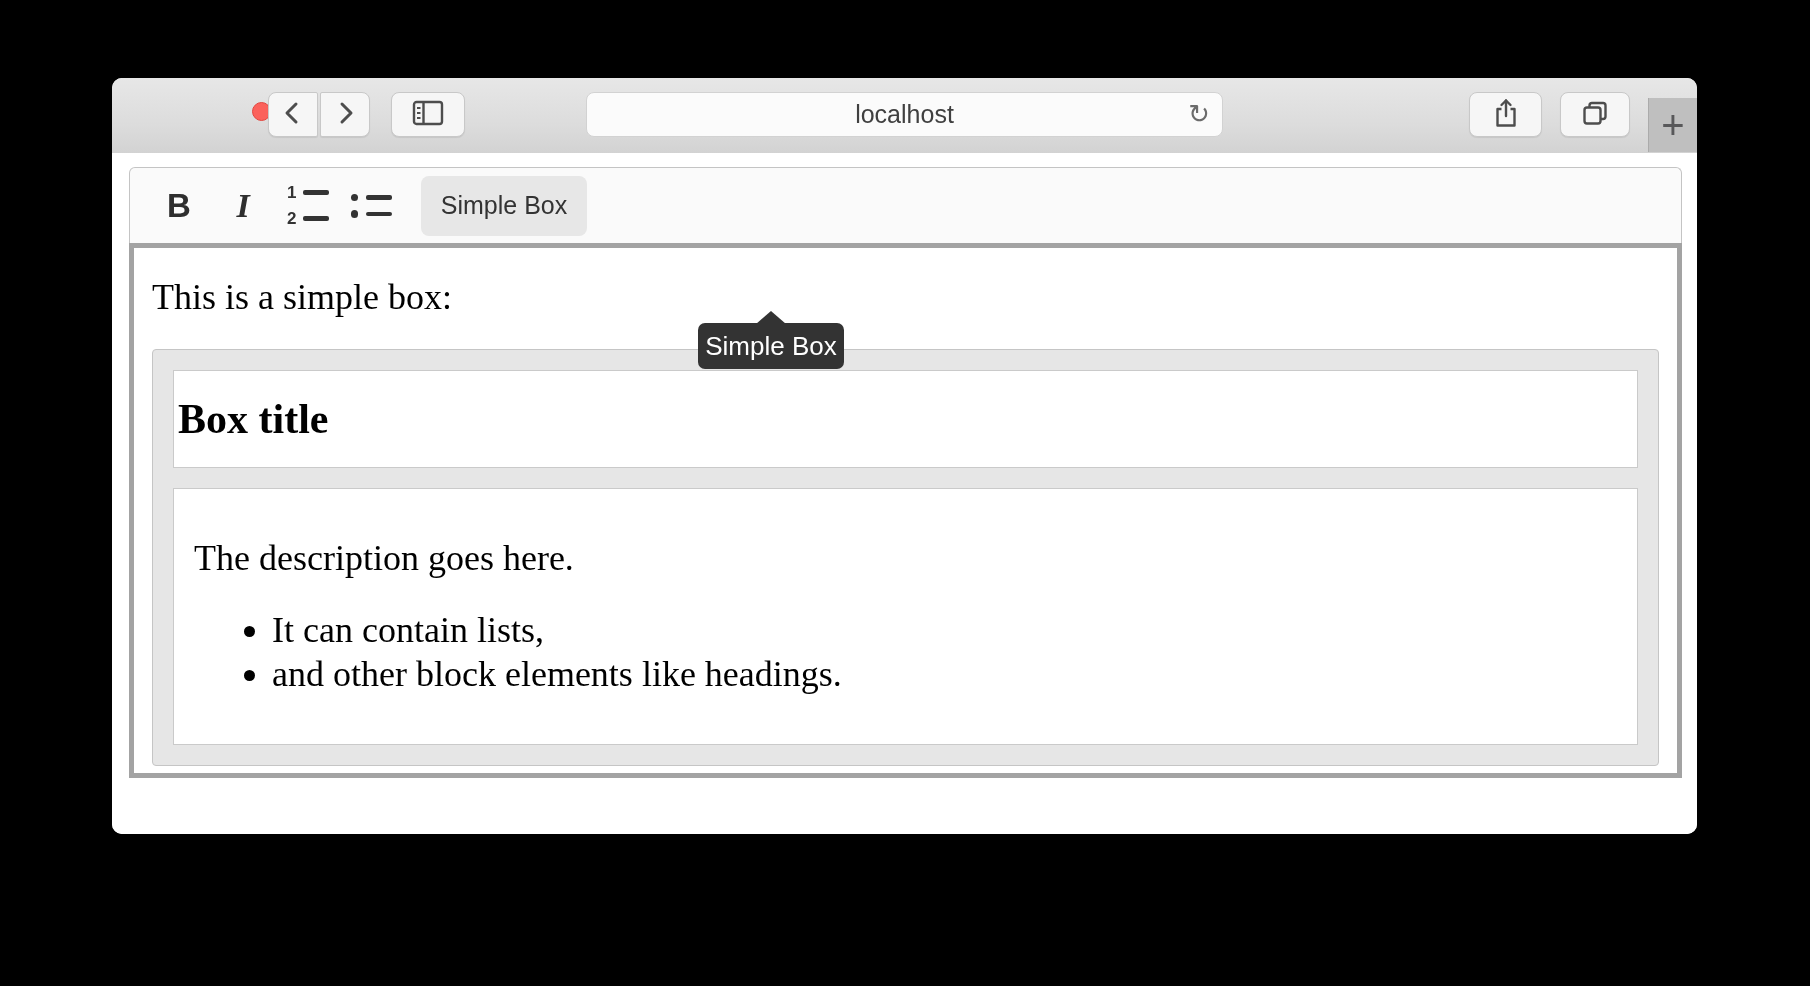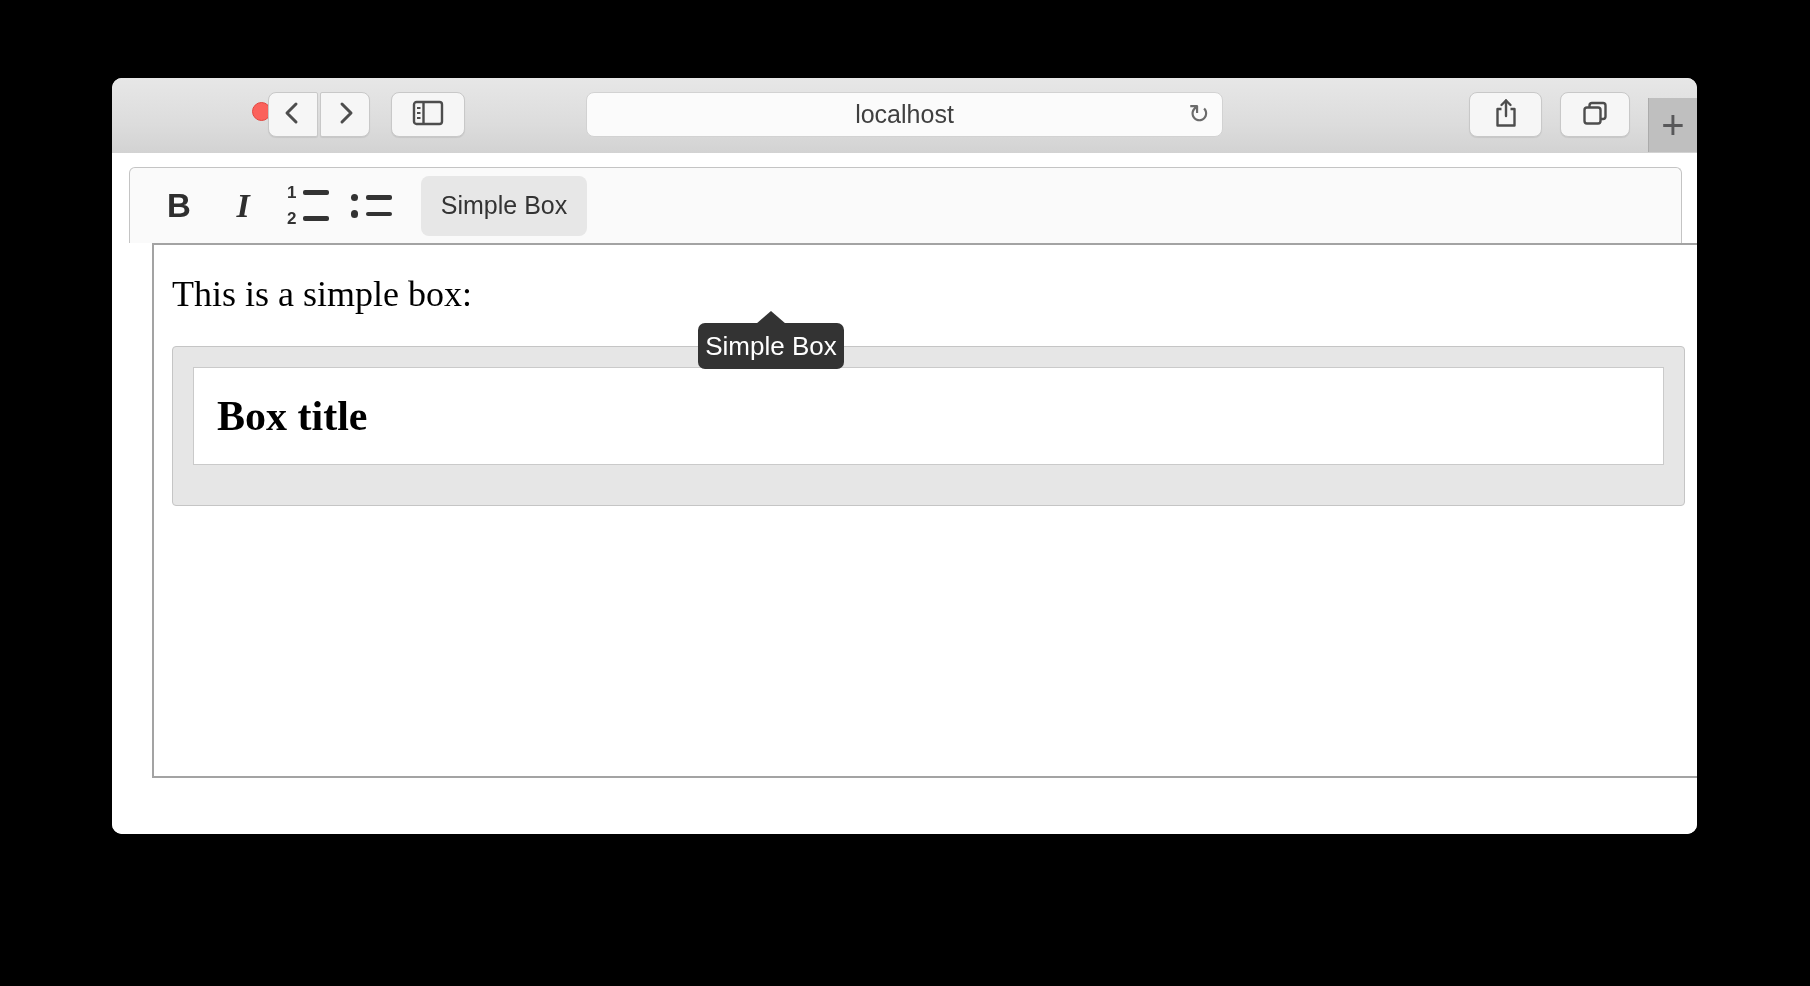--- a/index.html
+++ b/index.html
@@ -72,27 +72,27 @@
   .tooltip { position:absolute; left:586px; top:170px; width:146px; height:46px;
              background:#333333; border-radius:7px; z-index:30;
              display:flex; align-items:center; justify-content:center;
              color:#fff; font-size:26px; font-weight:500; }
   .tooltip::before { content:""; position:absolute; top:-12px; left:58px;
                      border-left:15px solid transparent; border-right:15px solid transparent;
                      border-bottom:13px solid #333333; }
 
   
   .ck-content { position:absolute; left:17px; top:90px; width:1553px; height:535px;
-                background:#fff; border:2px solid #a3a3a3; overflow:hidden;
-                padding:0 18px; font-family:"Liberation Serif",serif; color:#000;margin-left:23px; }
+                background:#fff; border:5px solid #a3a3a3; overflow:hidden;
+                padding:0 18px; font-family:"Liberation Serif",serif; color:#000; }
   .lead { margin:28px 0 30px; font-size:36px; line-height:43px; }
 
   .simple-box { background:#e6e6e6; border:1px solid #c5c5c5; border-radius:4px; padding:20px; }
   .simple-box-title { background:#fff; border:1px solid #cacaca; margin:0 0 20px;
-                      padding:18px 23px; font-size:42px; line-height:60px; font-weight:700; }
+                      padding:18px 4px; font-size:42px; line-height:60px; font-weight:700; }
   .simple-box-description { background:#fff; border:1px solid #cacaca; padding:20px;
                             font-size:36px; }
   .simple-box-description p  { margin:28px 0; line-height:43px; }
   .simple-box-description ul { margin:28px 0; padding-left:78px; }
   .simple-box-description li { line-height:44px; }
 </style>
 </head>
 <body>
 
 <div class="stage">
@@ -200,18 +200,25 @@
 
       <div class="tooltip">
         <span>Simple Box</span>
       </div>
 
       <div class="ck-content">
         <p class="lead">This is a simple box:</p>
 
         <div class="simple-box">
           <h1 class="simple-box-title">Box title</h1>
+          <div class="simple-box-description">
+            <p>The description goes here.</p>
+            <ul>
+              <li>It can contain lists,</li>
+              <li>and other block elements like headings.</li>
+            </ul>
+          </div>
         </div>
       </div>
 
     </div>
   </div>
 </div>
 
 </body></html>

